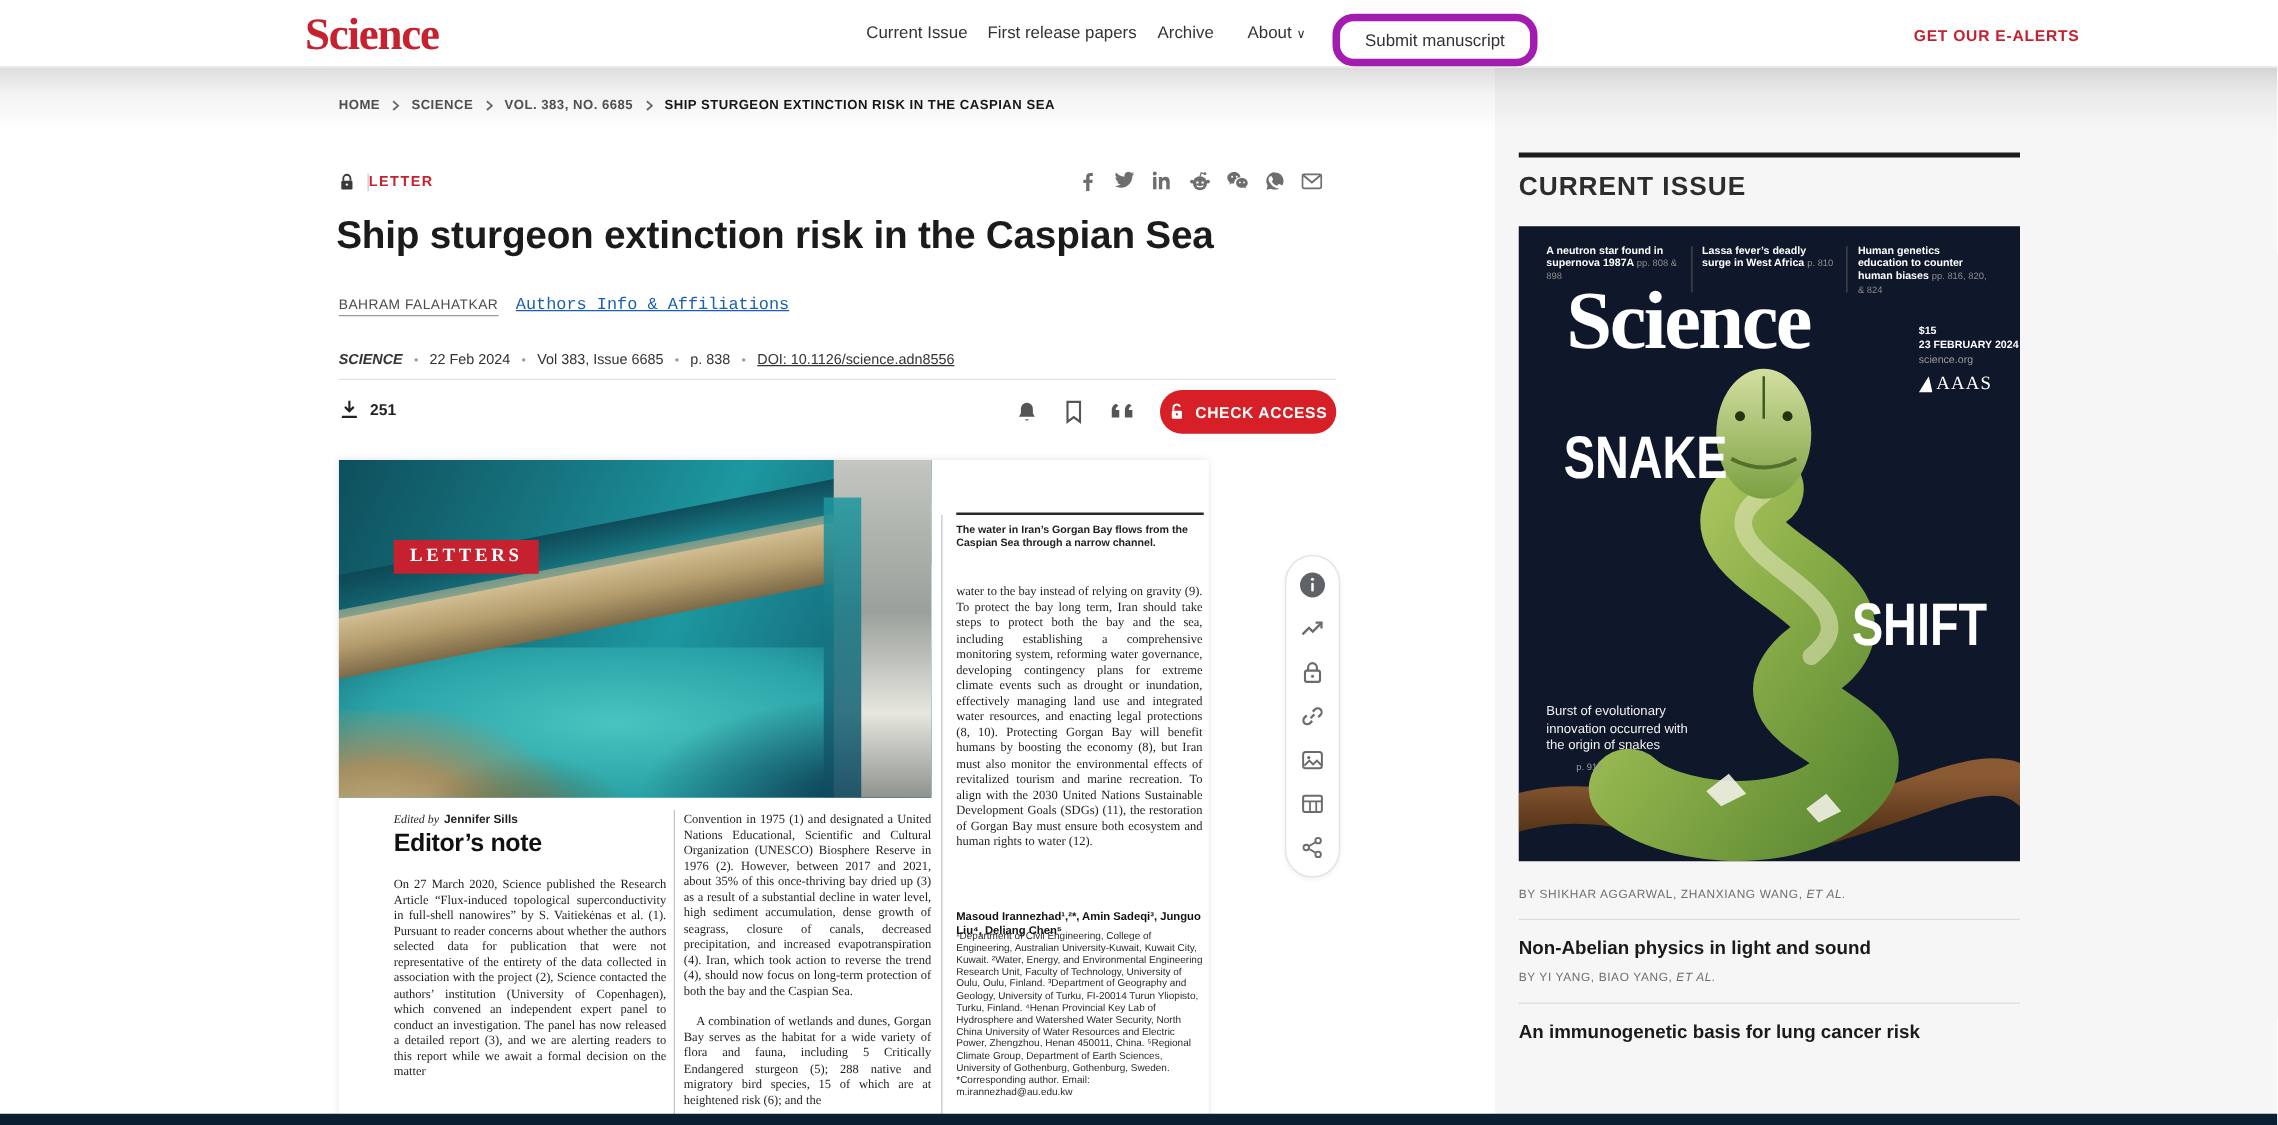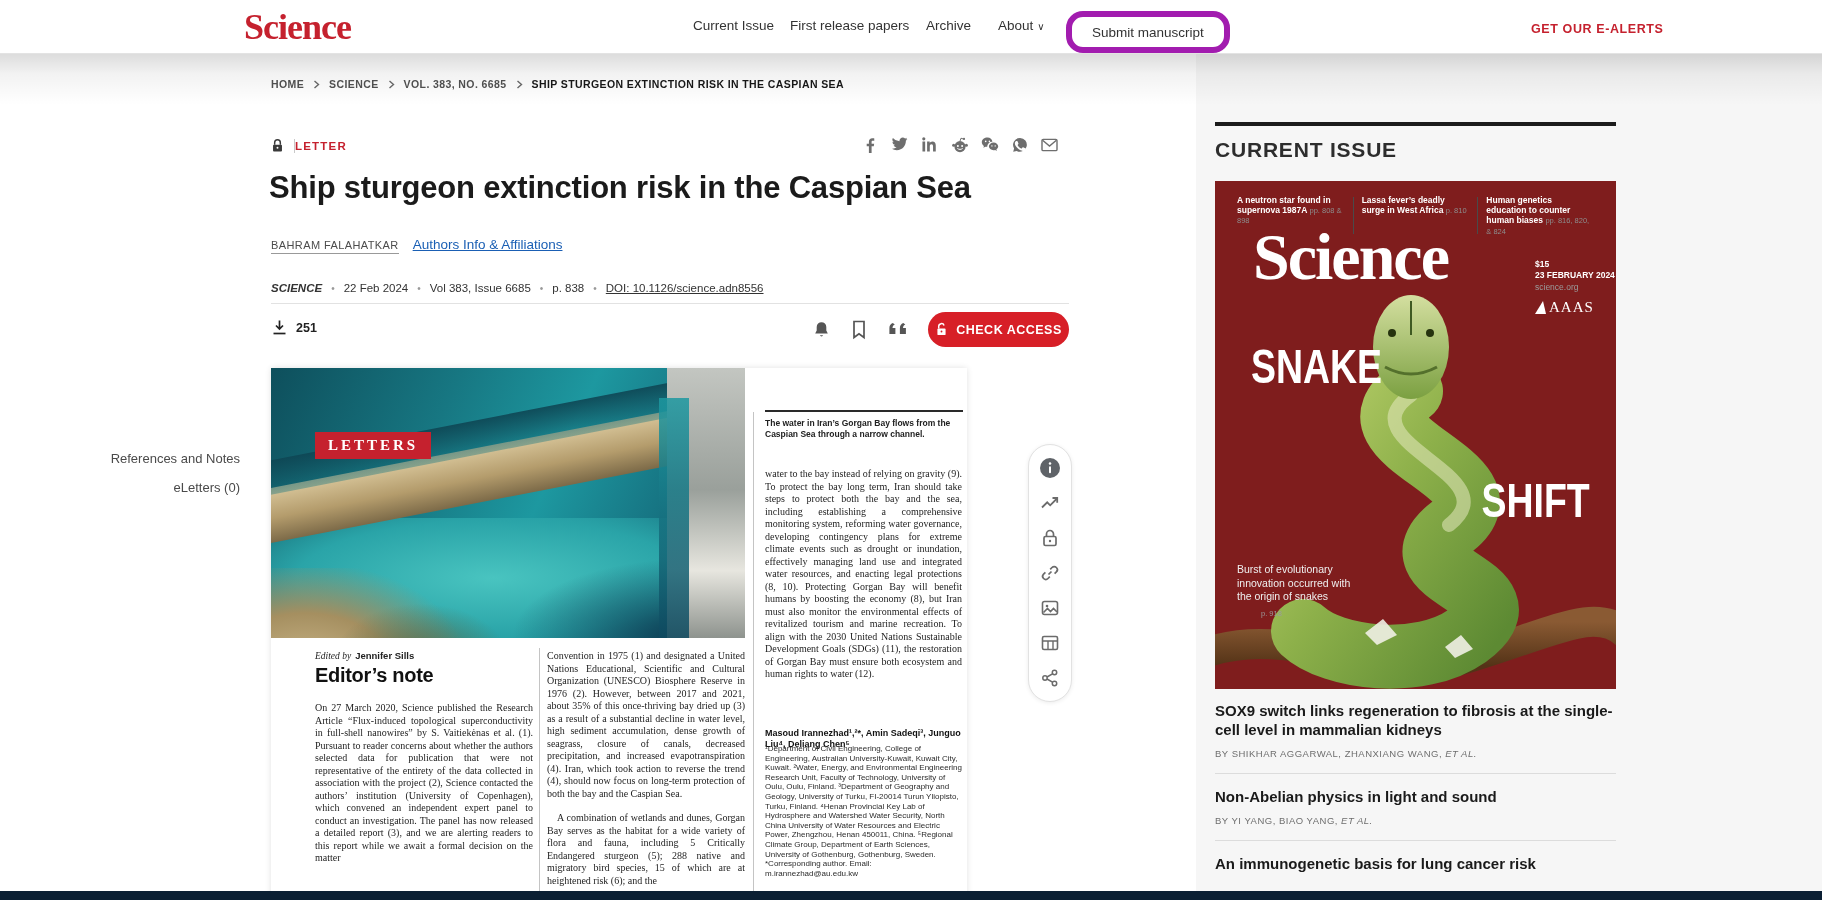--- a/index.html
+++ b/index.html
@@ -28,21 +28,21 @@
   
   #type-row{left:271px;top:138px;display:flex;align-items:center;z-index:5;}
   #type-label{color:#c5212e;font-size:11.5px;font-weight:700;letter-spacing:1.2px;margin-left:0;}
   .vdiv{width:1px;height:14px;background:#c9c9c9;margin-left:10px;}
   #share-row{left:860px;top:135px;display:flex;gap:11px;z-index:5;}
   .share-btn{width:19px;height:19px;display:flex;align-items:center;justify-content:center;cursor:pointer;}
   #title{left:269px;top:170px;width:740px;font-size:31px;font-weight:700;color:#1b1b1b;letter-spacing:-.2px;z-index:5;}
   #author-row{left:271px;top:237px;display:flex;align-items:baseline;gap:14px;z-index:5;}
   #author-name{font-size:11px;color:#4c4c4c;letter-spacing:.4px;border-bottom:1px solid #999;
       padding-bottom:2px;cursor:pointer;}
-  #authors-link{font-size:13.5px;color:#1a5fb4;text-decoration:underline;cursor:pointer;}
+  #authors-link{font-size:13.5px;color:#1a5fb4;text-decoration:underline;cursor:pointer;font-family:Liberation Mono, monospace;}
   #meta-row{left:271px;top:282px;display:flex;align-items:baseline;font-size:11.5px;color:#333;z-index:5;}
   #meta-journal{font-weight:700;font-style:italic;}
   .meta-dot{margin:0 9px;color:#999;font-size:10px;}
   #meta-doi{text-decoration:underline;cursor:pointer;}
   #meta-rule{left:271px;top:303px;width:798px;height:1px;background:#e2e2e2;}
   #dl-group{left:271px;top:319px;display:flex;align-items:center;gap:8px;z-index:5;}
   #dl-count{font-size:12.5px;font-weight:700;color:#222;}
   .util-icon{cursor:pointer;}
   #bell-icon{left:812px;top:320px;}
   #bookmark-icon{left:851px;top:320px;}
@@ -76,21 +76,21 @@
   #pdf-authors{left:494px;top:360px;width:197px;font-size:9px;font-weight:700;line-height:11px;color:#111;}
   #pdf-affils{left:494px;top:376px;width:197px;}
   
   #tools{left:1028px;top:444px;width:44px;height:258px;background:#fff;border:1px solid #e2e2e2;
      border-radius:22px;box-shadow:0 1px 4px rgba(0,0,0,.08);z-index:10;
      display:flex;flex-direction:column;align-items:center;justify-content:space-between;padding:12px 0;box-sizing:border-box;}
   .tool-btn{width:22px;height:22px;display:flex;align-items:center;justify-content:center;cursor:pointer;}
   
   #sb-bar{left:1215px;top:122px;width:401px;height:4px;background:#1c1c1c;}
   #sb-heading{left:1215px;top:138px;font-size:21px;font-weight:700;color:#2d2d2d;letter-spacing:.8px;}
-  #cover{left:1215px;top:181px;width:401px;height:508px;background:#7f1d1d;overflow:hidden;cursor:pointer;}
+  #cover{left:1215px;top:181px;width:401px;height:508px;background:#0f172a;overflow:hidden;cursor:pointer;}
   #cover-headlines{position:absolute;left:14px;top:14px;width:373px;display:flex;}
   .cv-head{flex:1;padding:0 8px;font-size:8.5px;font-weight:700;color:#fff;line-height:1.2;}
   .cv-head .pg{color:#8d8d8d;font-weight:400;font-size:7.5px;}
   .cv-sep{width:1px;background:#4a4a4a;margin:2px 0;}
   #cover-logo{position:absolute;left:38px;top:38px;font-family:"Liberation Serif",serif;font-weight:700;
      font-size:66px;color:#fff;letter-spacing:-2px;z-index:3;}
   #cover-info{position:absolute;left:320px;top:78px;color:#fff;font-size:8.5px;font-weight:700;line-height:1.35;z-index:3;}
   #cover-site{color:#9b9b9b;font-weight:400;}
   #cover-aaas{position:absolute;left:320px;top:118px;display:flex;align-items:center;gap:3px;z-index:3;
      color:#fff;font-family:"Liberation Serif",serif;font-size:15px;letter-spacing:1px;}
@@ -272,24 +272,20 @@
     <span>
       <svg width="13" height="15" viewBox="0 0 14 16">
           <path d="M4 7V4.6a3 3 0 0 1 5.8-1" fill="none" stroke="#fff" stroke-width="1.6"></path>
           <rect x="2.6" y="7" width="8.8" height="7" rx="1" fill="#fff"></rect>
           <circle cx="7" cy="10.2" r="1" fill="#d71f27"></circle>
         </svg>
     </span>
     <span id="access-label">CHECK ACCESS</span>
   </div>
 
-  <div class="abs" id="left-nav">
-    <div class="left-nav-item">References and Notes</div>
-    <div class="left-nav-item">eLetters (0)</div>
-  </div>
 
   <div class="abs" id="pdf">
 
     <div class="abs" id="sat">
       <div class="sat-layer" style="left:-30px;top:150px;width:560px;height:150px;background:radial-gradient(ellipse at 45% 40%,#49c4c0 0%,#2aa4a8 45%,rgba(26,140,150,0) 75%);"></div>
       <div class="sat-layer" style="left:-60px;top:70px;width:640px;height:54px;background:linear-gradient(180deg,#d9c79c 0%,#b49c6c 55%,#7c6a48 100%);transform:rotate(-11deg);border-radius:28px;"></div>
       <div class="sat-layer" style="left:-40px;top:40px;width:620px;height:34px;background:linear-gradient(180deg,rgba(14,70,84,.9),rgba(23,120,130,.4));transform:rotate(-11deg);"></div>
       <div class="sat-layer" style="left:240px;top:190px;width:300px;height:130px;background:radial-gradient(ellipse at 60% 60%,#0d3b52 0%,rgba(13,59,82,0) 70%);"></div>
       <div class="sat-layer" style="left:-50px;top:200px;width:240px;height:130px;background:radial-gradient(ellipse at 35% 80%,#cdb98c 0%,#a58f60 40%,rgba(165,143,96,0) 75%);"></div>
       <div class="sat-layer" style="left:60px;top:235px;width:180px;height:60px;background:radial-gradient(ellipse at 50% 100%,#5d6b4a 0%,rgba(93,107,74,0) 70%);"></div>
@@ -429,21 +425,20 @@
       <span>AAAS</span>
     </div>
     <div class="cover-title" id="cover-title1">SNAKE</div>
     <div class="cover-title" id="cover-title2">SHIFT</div>
     <div id="cover-blurb">Burst of evolutionary innovation occurred with the origin of snakes</div>
     <div id="cover-page">p. 918</div>
   </div>
 
   <div class="abs" id="sb-articles">
     <div>
-      <div class="sb-art-title">SOX9 switch links regeneration to fibrosis at the single-cell level in mammalian kidneys</div>
       <div class="sb-byline">
         <span>BY SHIKHAR AGGARWAL, ZHANXIANG WANG,</span>
         <span class="etal">ET AL.</span>
       </div>
     </div>
     <div class="sb-div"></div>
     <div>
       <div class="sb-art-title">Non-Abelian physics in light and sound</div>
       <div class="sb-byline">
         <span>BY YI YANG, BIAO YANG,</span>

